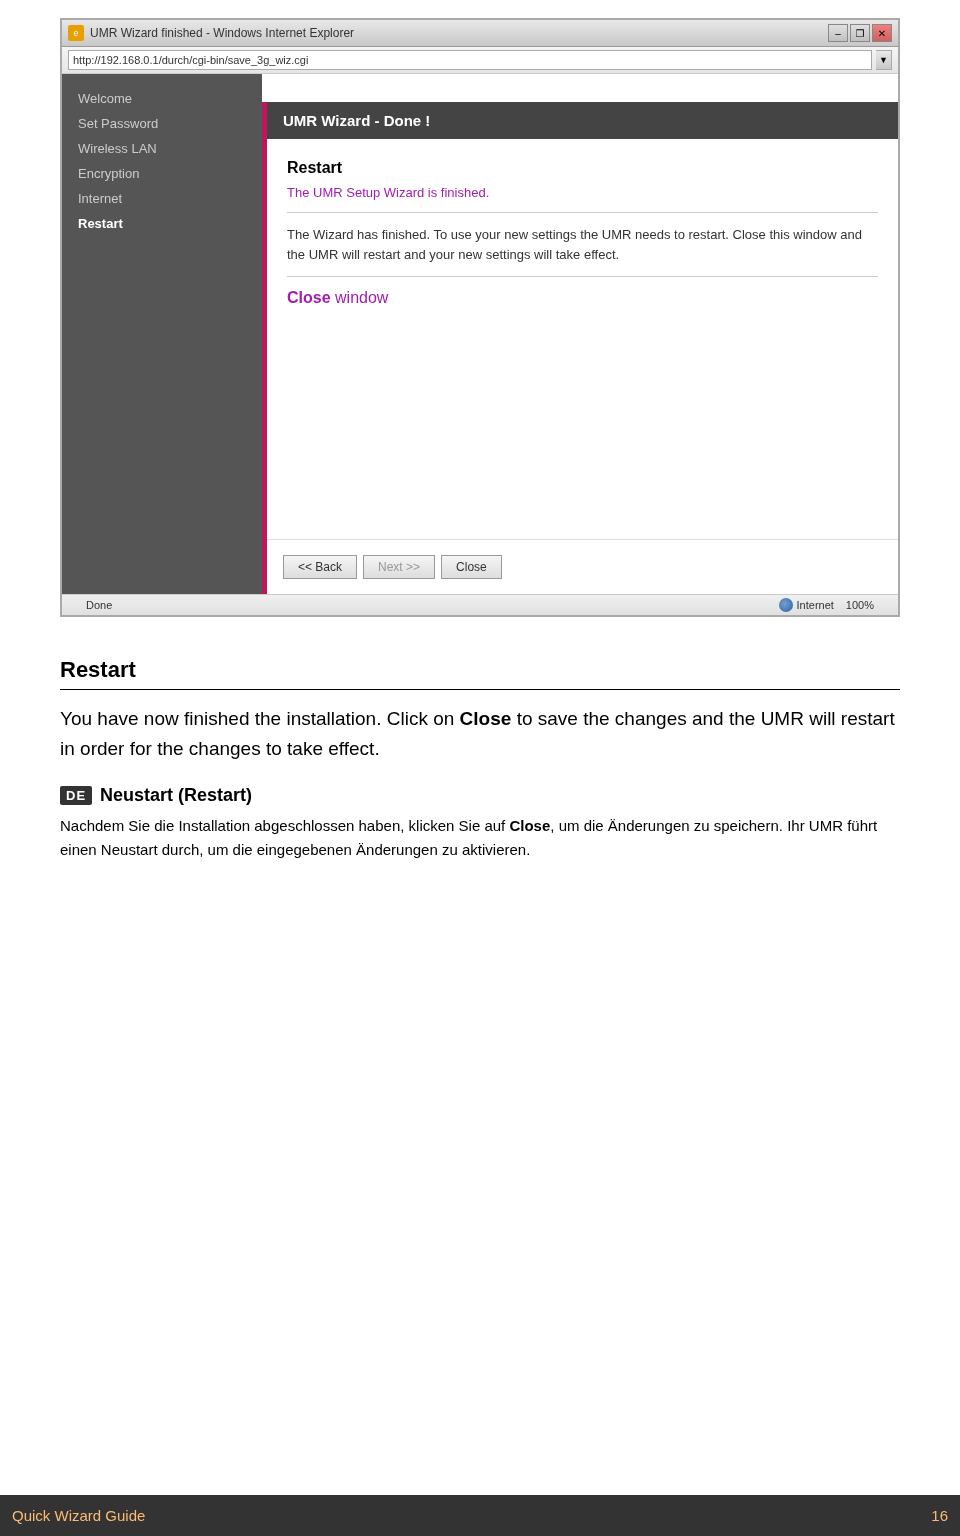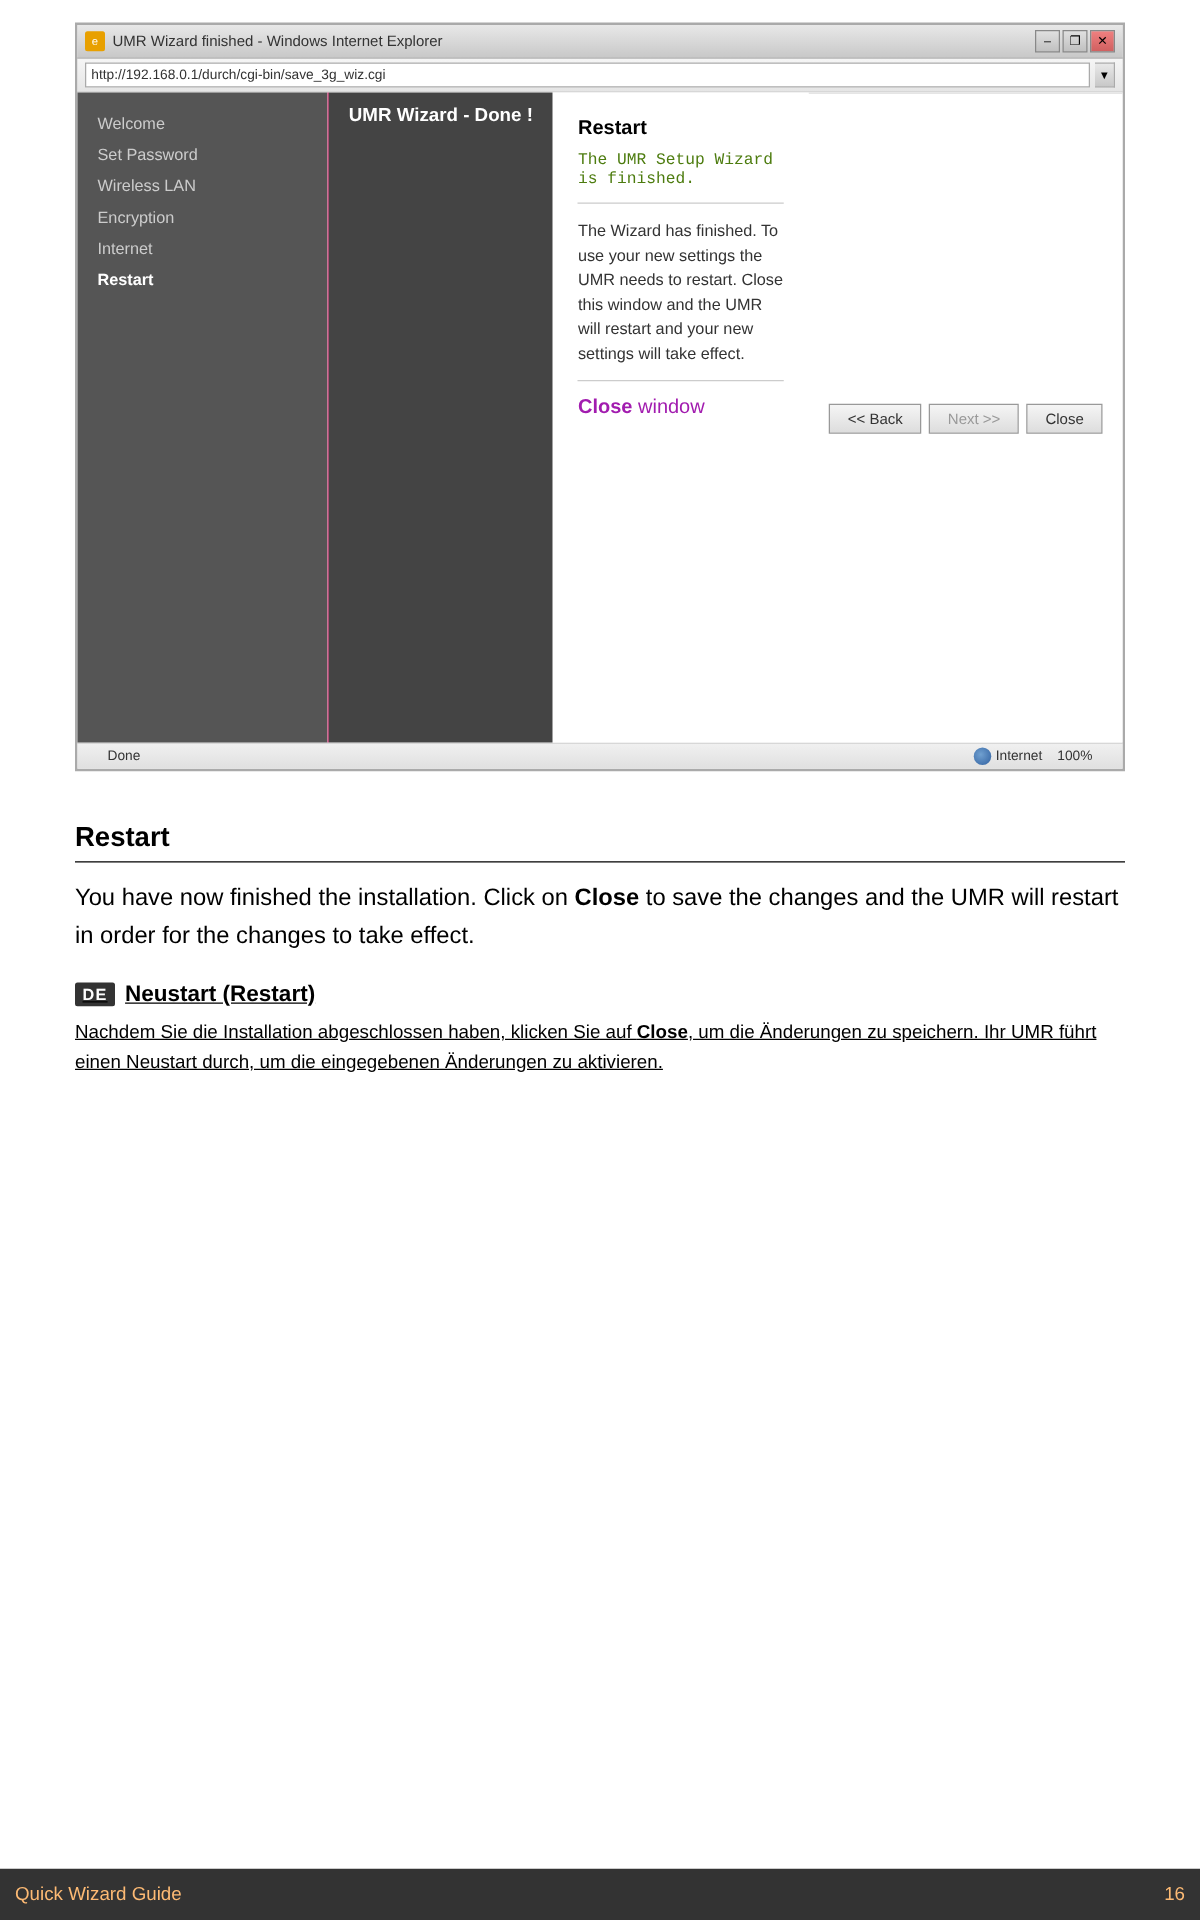--- a/index.html
+++ b/index.html
@@ -113,45 +113,45 @@
       padding: 5px 0;
       cursor: pointer;
     }
     .sidebar-item.active {
       color: #ffffff;
       font-weight: bold;
     }
     .wizard-main {
       flex: 1;
       background: #fff;
-      border-left: 1px solid #be185d;
-      display: flex;
-      flex-direction: row;
+      border-left: 5px solid #be185d;
+      display: flex;
+      flex-direction: column;
+      margin-top: 28px;
     }
     .wizard-header {
       background: #444;
       color: #fff;
       padding: 10px 16px;
       font-size: 15px;
       font-weight: bold;
     }
     .wizard-body {
       flex: 1;
       padding: 20px 20px;
     }
     .wizard-body h2 {
       font-size: 16px;
       font-weight: bold;
       margin-bottom: 8px;
     }
     .wizard-body .subtitle {
       font-size: 13px;
-      color: #4d7c0f;
+      color: #a21caf;
       margin-bottom: 12px;
-      font-family: Liberation Mono, monospace;
     }
     .wizard-divider {
       border: none;
       border-top: 1px solid #ccc;
       margin: 12px 0;
     }
     .wizard-body .desc-text {
       font-size: 13px;
       color: #333;
       line-height: 1.5;
@@ -231,21 +231,20 @@
     .doc-paragraph {
       font-size: 19px;
       line-height: 1.6;
       margin-bottom: 14px;
     }
     .doc-paragraph strong {
       font-weight: bold;
     }
     .doc-de-section {
       margin-top: 20px;
-      text-decoration: underline;
     }
     .de-badge-row {
       display: flex;
       align-items: center;
       gap: 8px;
       margin-bottom: 8px;
     }
     .de-badge {
       background: #333;
       color: #fff;

